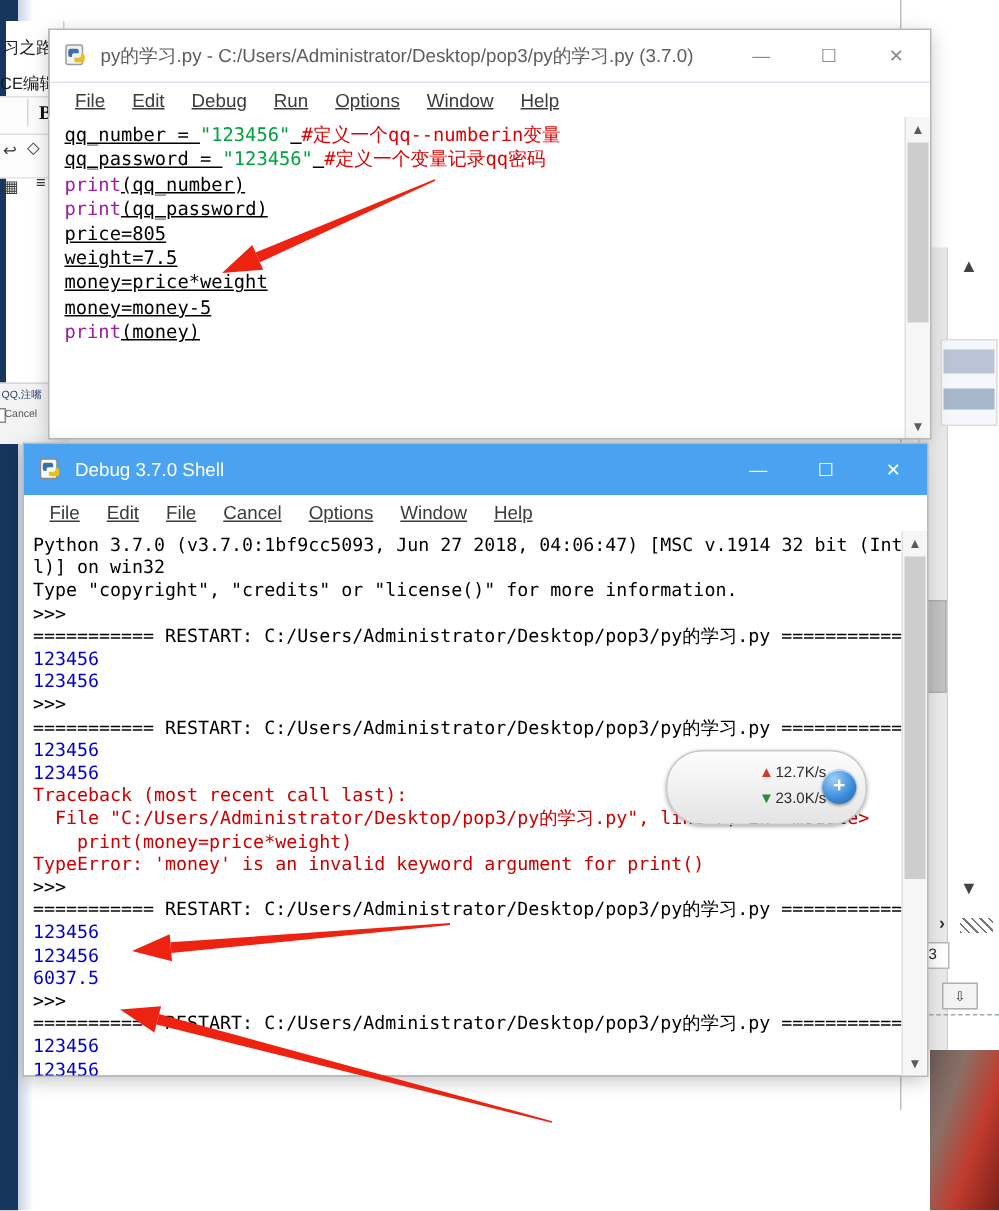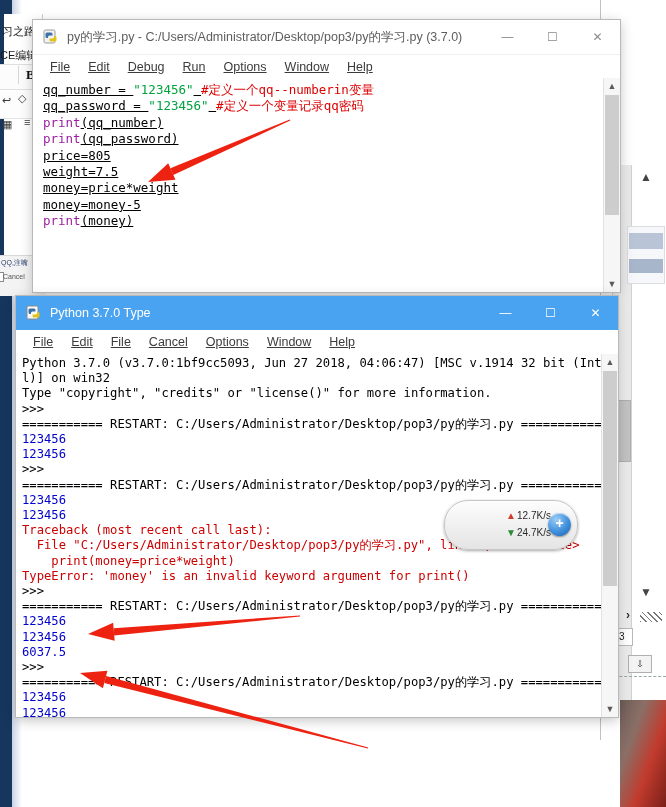--- a/index.html
+++ b/index.html
@@ -250,21 +250,21 @@
 <div class="win" id="shell-win">
 
   <div class="titlebar active">
     <div class="tb-icon">
       <svg width="16" height="16" viewBox="0 0 16 16">
         <rect x="1" y="1" width="11" height="13" rx="1.5" fill="#fbfbfb" stroke="#8a8a8a" stroke-width="1"></rect>
         <path d="M4 3.5h4a1.5 1.5 0 0 1 1.5 1.5v1.5H6.5A1.5 1.5 0 0 0 5 8v1H4a1.5 1.5 0 0 1-1.5-1.5V5A1.5 1.5 0 0 1 4 3.5z" fill="#3a72a8"></path>
         <path d="M12 12.5H8a1.5 1.5 0 0 1-1.5-1.5V9.5H9.5A1.5 1.5 0 0 0 11 8V7h1a1.5 1.5 0 0 1 1.5 1.5V11A1.5 1.5 0 0 1 12 12.5z" fill="#e3c319"></path>
       </svg>
     </div>
-    <div class="tb-title">Python 3.7.0 Type</div>
+    <div class="tb-title">Debug 3.7.0 Shell</div>
     <div class="tb-btns">
       <div class="tb-btn">—</div>
       <div class="tb-btn">☐</div>
       <div class="tb-btn">✕</div>
     </div>
   </div>
 
   <div class="menubar" id="shell-menubar">
       <div class="menu-item underline"><span>File</span></div>
       <div class="menu-item underline"><span>Edit</span></div>
@@ -302,17 +302,17 @@
   </svg>
 
 <div id="netwidget">
   <div class="net-rows">
     <div class="net-row">
       <div class="net-arrow up">▲</div>
       <div class="net-val">12.7K/s</div>
     </div>
     <div class="net-row">
       <div class="net-arrow down">▼</div>
-      <div class="net-val">24.7K/s</div>
+      <div class="net-val">23.0K/s</div>
     </div>
   </div>
   <div id="net-plus">+</div>
 </div>
 
 </body></html>

